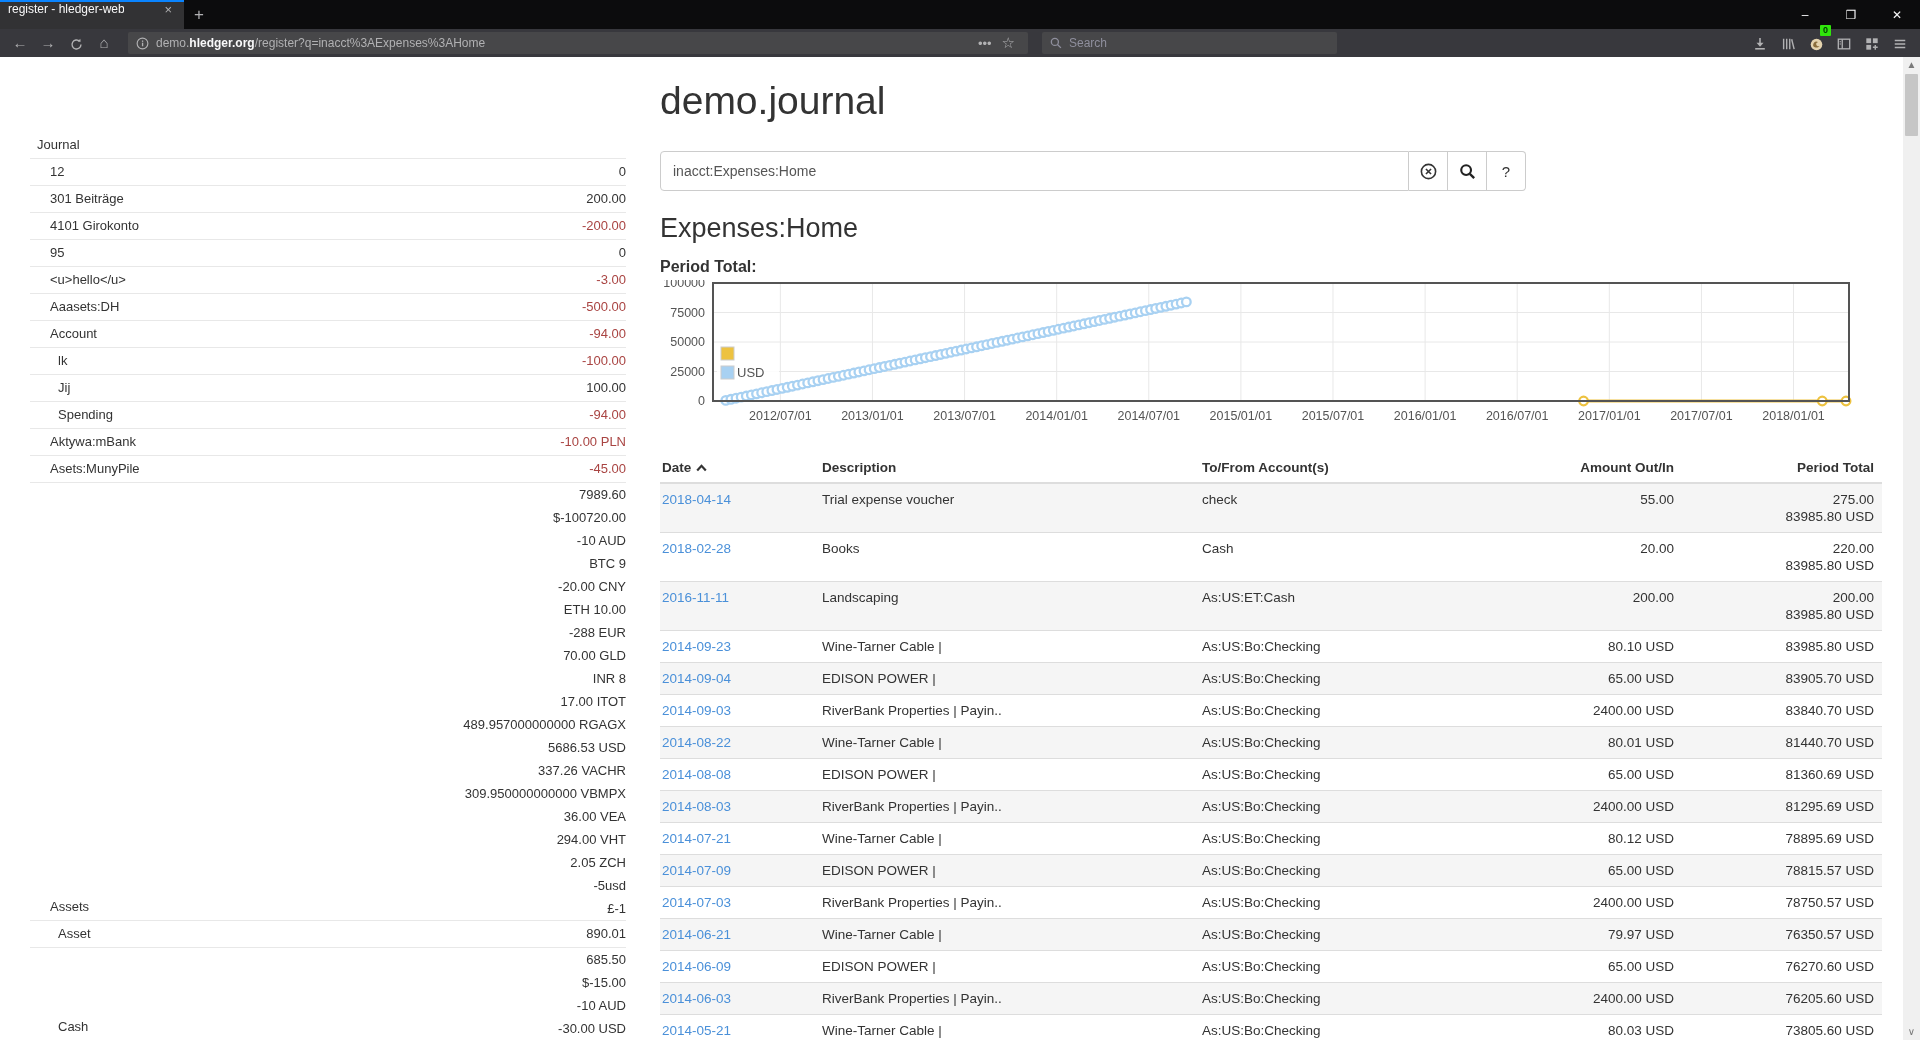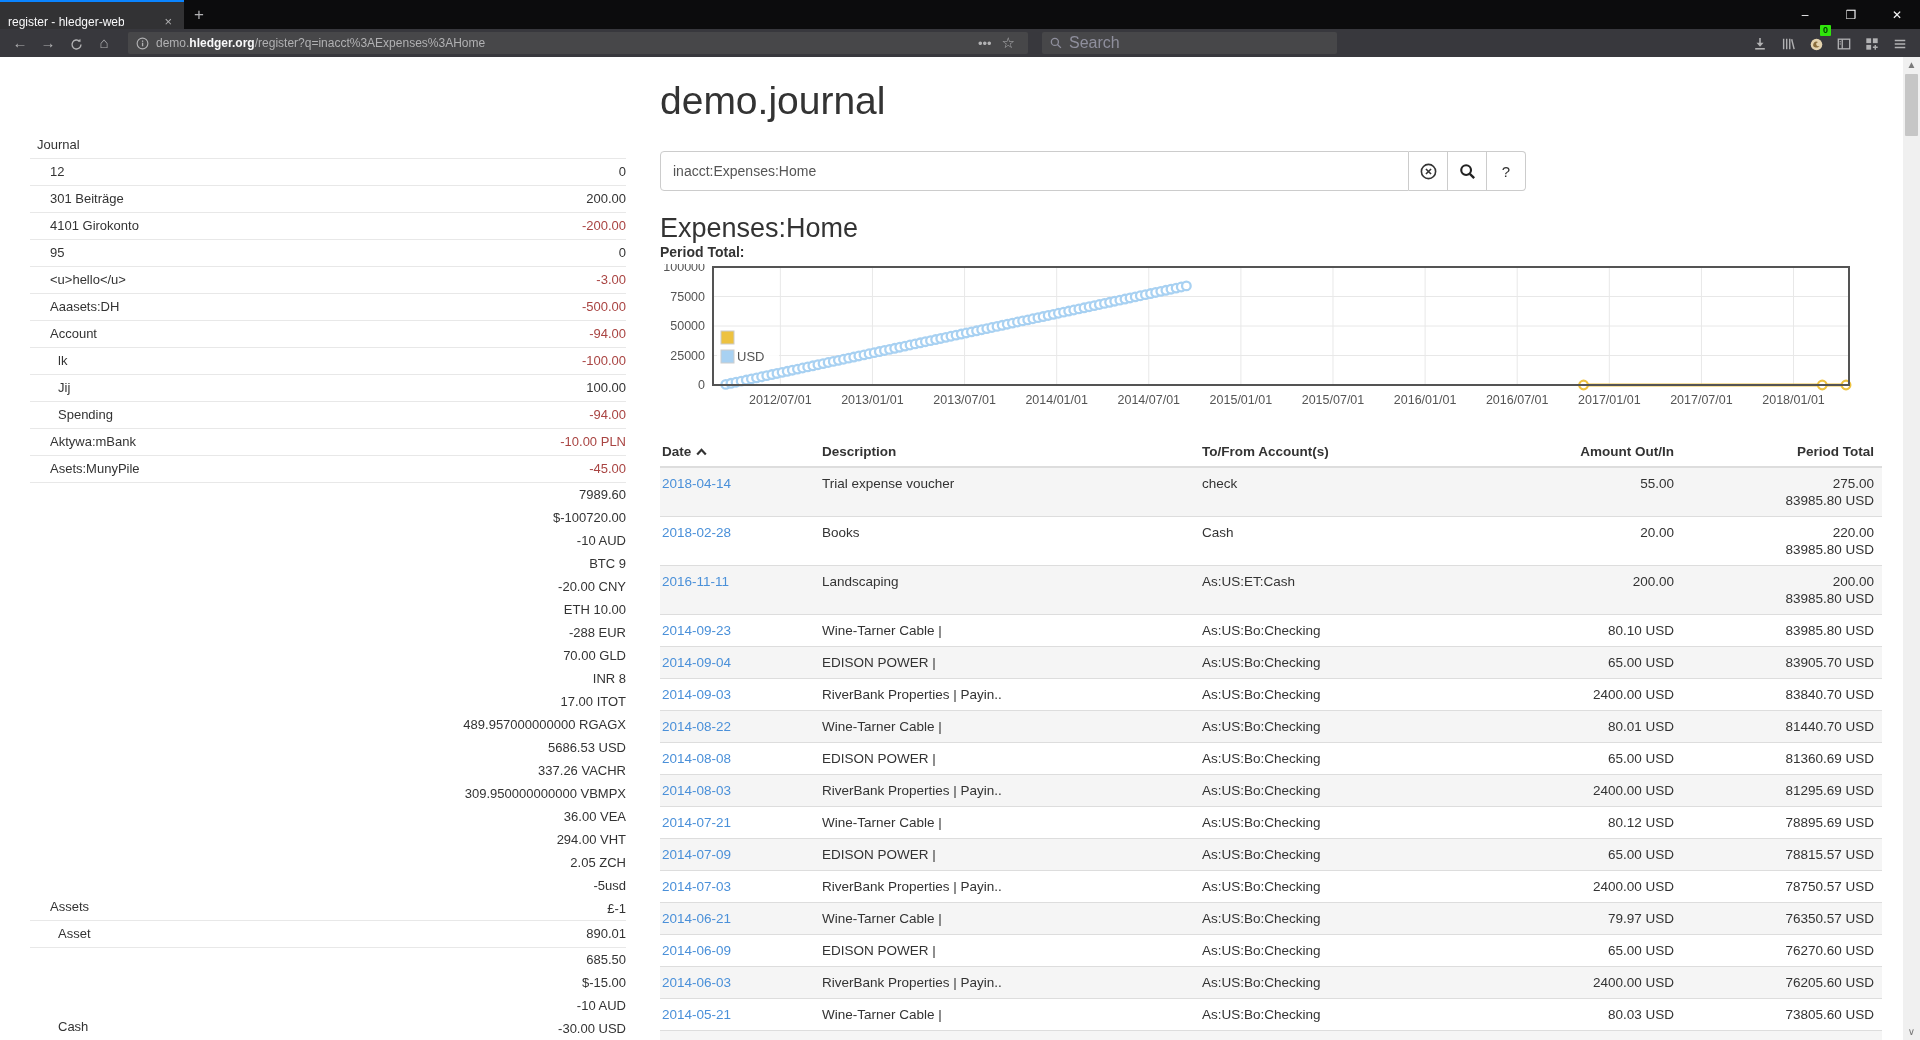--- a/index.html
+++ b/index.html
@@ -2,38 +2,38 @@
 <html><head>
 <meta charset="utf-8">
 <style>
   * { box-sizing: border-box; margin: 0; padding: 0; }
   html,body { width:1920px; height:1040px; overflow:hidden; background:#fff;
     font-family:"Liberation Sans", sans-serif; }
   .browser { width:1920px; height:1040px; display:flex; flex-direction:column; }
 
   
   .titlebar { height:29px; background:#0c0c0d; display:flex; align-items:stretch; flex:0 0 auto; }
-  .tab { width:184px; background:#323234; border-top:2px solid #0a84ff; display:flex; align-items:flex-end;
+  .tab { width:184px; background:#323234; border-top:2px solid #0a84ff; display:flex; align-items:flex-start;
          padding:0 8px; color:#f9f9fa; font-size:12px;gap:36px; }
   .tab-title { flex:1; white-space:nowrap; overflow:hidden; }
   .tab-close { color:#b1b1b3; font-size:13px; padding:0 4px; cursor:default; }
   .newtab { color:#b1b1b3; font-size:17px; padding:0 10px; display:flex; align-items:center; }
   .titlebar-spacer { flex:1; }
   .winbtns { display:flex; align-items:stretch; }
   .winbtn { width:46px; display:flex; align-items:center; justify-content:center; color:#f9f9fa; font-size:12px; }
 
   .navbar { height:28px; background:#38383d; display:flex; align-items:center; padding:0 6px; flex:0 0 auto; }
   .navicon { color:#b1b1b3; font-size:15px; width:28px; text-align:center; line-height:26px; }
   .urlbar { height:22px; background:#474749; border-radius:2px; flex:0 0 900px; margin-left:10px;
             display:flex; align-items:center; padding:0 8px; font-size:12px; color:#b1b1b3; }
   .url-text { flex:1; white-space:nowrap; overflow:hidden; margin-left:7px; }
   .url-domain { color:#f9f9fa; font-weight:bold;margin-top:8px; }
   .url-btn { color:#b1b1b3; padding:0 5px; font-size:13px; }
   .searchbar { height:22px; background:#474749; border-radius:2px; flex:0 0 295px; margin-left:14px;
-            display:flex; align-items:center; padding:0 8px; font-size:16px; color:#8f8f9d; }
+            display:flex; align-items:center; padding:0 8px; font-size:12px; color:#8f8f9d; }
   .searchbar span.ph { margin-left:7px; }
   .nav-right { display:flex; align-items:center; margin-left:auto; }
   .badge-wrap { position:relative; }
   .ext-badge { position:absolute; top:-5px; right:-1px; background:#30e60b; color:#003706; font-size:9px;
             font-weight:bold; padding:0 3px; line-height:11px; border-radius:1px; }
   svg.glyph { vertical-align:middle; }
 
   
   .content { flex:1; position:relative; background:#fff; color:#333; overflow:hidden; }
 
@@ -57,21 +57,21 @@
   
   .main { position:absolute; left:660px; top:0; width:1222px; }
   h1.page-title { font-size:39px; font-weight:500; margin-top:22px; color:#333; }
   .searchform { display:flex; margin-top:28px; width:866px; }
   .searchform input { flex:1; height:40px; border:1px solid #ccc; border-radius:4px 0 0 4px; padding:0 12px;
        font-size:14px; color:#555; font-family:"Liberation Sans",sans-serif; outline:none; }
   .sbtn { height:40px; width:39px; background:#fff; border:1px solid #ccc; border-left:none;
        display:flex; align-items:center; justify-content:center; font-size:15px; color:#333; cursor:default; }
   .sbtn.last { border-radius:0 4px 4px 0; }
   h2.acct-heading { font-size:27px; font-weight:500; margin-top:22px; color:#333; }
-  .period-label { font-size:14px; font-weight:bold; color:#333; }
+  .period-label { font-size:16px; font-weight:bold; margin-top:14px; color:#333; }
 
   .chart-wrap { margin-top:4px; }
 
   
   table.register { border-collapse:collapse; table-layout:fixed; width:1222px; margin-top:18px; font-size:13.5px; }
   table.register col.c-date{width:160px;} col.c-desc{width:380px;} col.c-acct{width:292px;}
   col.c-amt{width:190px;} col.c-per{width:200px;}
   table.register th { text-align:left; font-weight:bold; color:#333; padding:6px 8px 7px 2px;
       border-bottom:2px solid #ddd; }
   table.register th.num, table.register td.num { text-align:right; }

